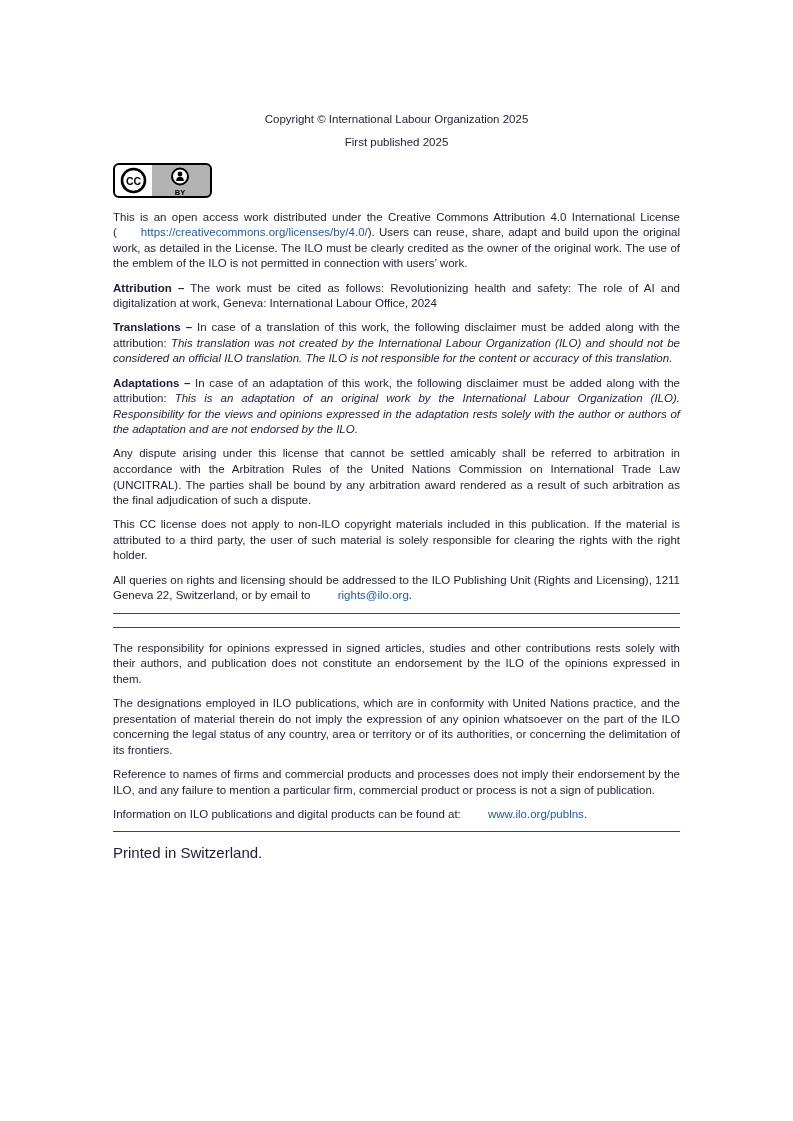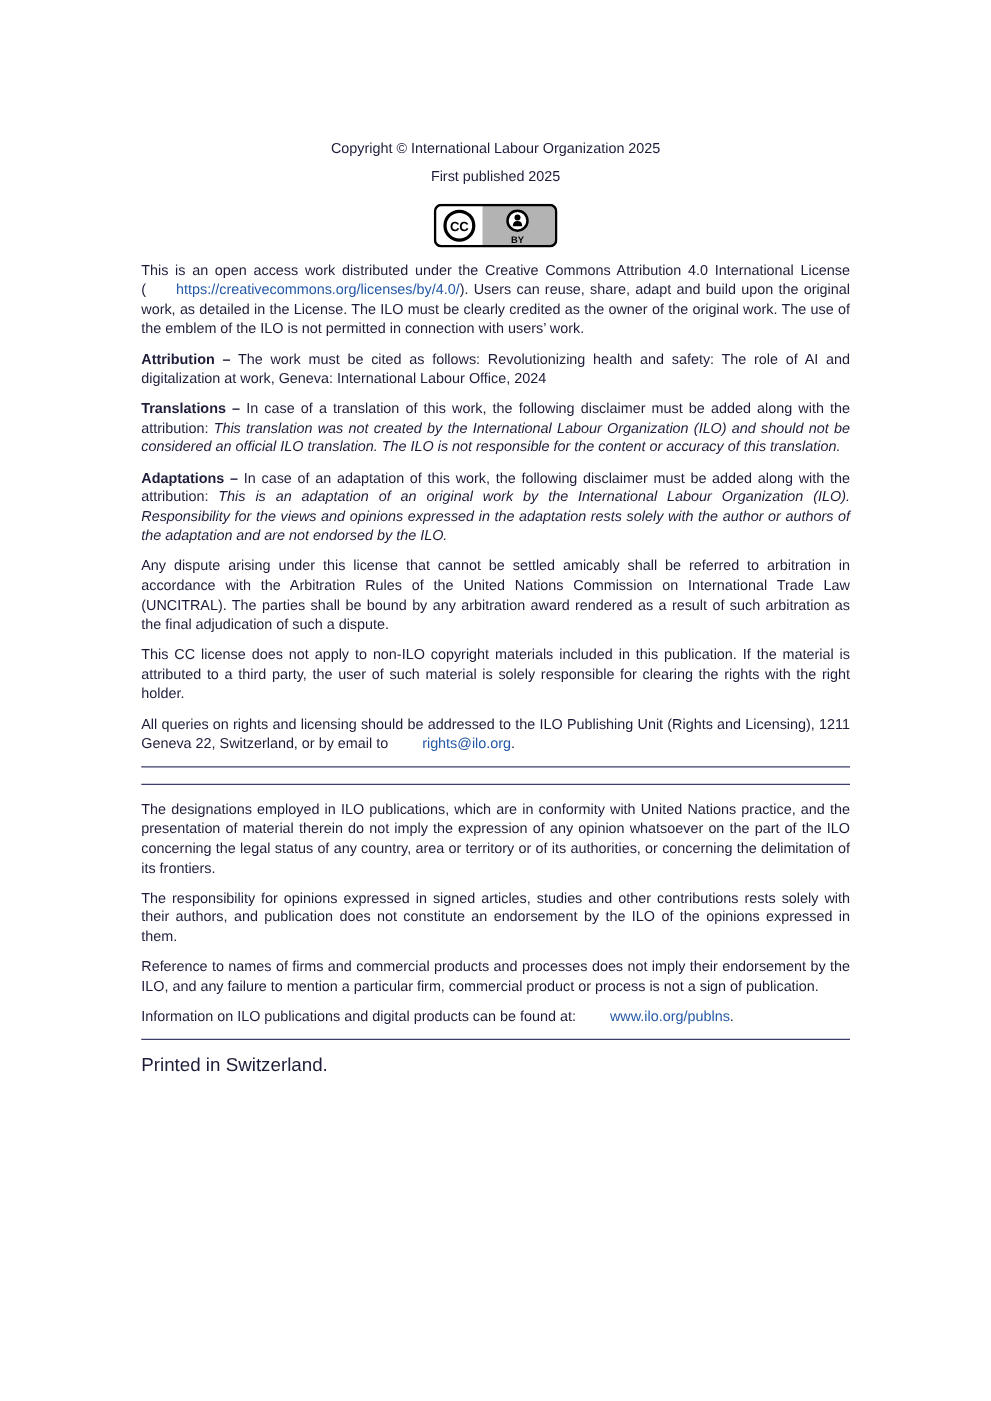--- a/index.html
+++ b/index.html
@@ -18,21 +18,20 @@
   }
   .line {
     font-size: 11.5px;
     line-height: 15.6px;
     margin-bottom: 7.5px;
     text-align: center;
   }
   .badge-wrap {
     margin: 12px 0 12px 0;
     line-height: 0;
-    text-align: center;
   }
   .para {
     font-size: 11.5px;
     line-height: 15.6px;
     text-align: justify;
     margin-bottom: 8.5px;
   }
   .para b { font-weight: bold; }
   .para i.em { font-style: italic; }
   a.link {
@@ -94,23 +93,23 @@
 
   <p class="para">This CC license does not apply to non-ILO copyright materials included in this publication. If the material is attributed to a third party, the user of such material is solely responsible for clearing the rights with the right holder.</p>
 
   <p class="para"><span>All queries on rights and licensing should be addressed to the ILO Publishing Unit (Rights and Licensing), 1211 Geneva 22, Switzerland, or by email to </span><a class="link" href="#">rights@ilo.org</a><span>.</span></p>
 
   <hr class="rule">
 
 
   <hr class="rule">
 
+  <p class="para">The responsibility for opinions expressed in signed articles, studies and other contributions rests solely with their authors, and publication does not constitute an endorsement by the ILO of the opinions expressed in them.</p>
+
   <p class="para">The designations employed in ILO publications, which are in conformity with United Nations practice, and the presentation of material therein do not imply the expression of any opinion whatsoever on the part of the ILO concerning the legal status of any country, area or territory or of its authorities, or concerning the delimitation of its frontiers.</p>
-
-  <p class="para">The responsibility for opinions expressed in signed articles, studies and other contributions rests solely with their authors, and publication does not constitute an endorsement by the ILO of the opinions expressed in them.</p>
 
   <p class="para">Reference to names of firms and commercial products and processes does not imply their endorsement by the ILO, and any failure to mention a particular firm, commercial product or process is not a sign of publication.</p>
 
   <p class="para"><span>Information on ILO publications and digital products can be found at: </span><a class="link" href="#">www.ilo.org/publns</a><span>.</span></p>
 
   <hr class="rule">
 
   <p class="printed-line">Printed in Switzerland.</p>
 
 </div>

